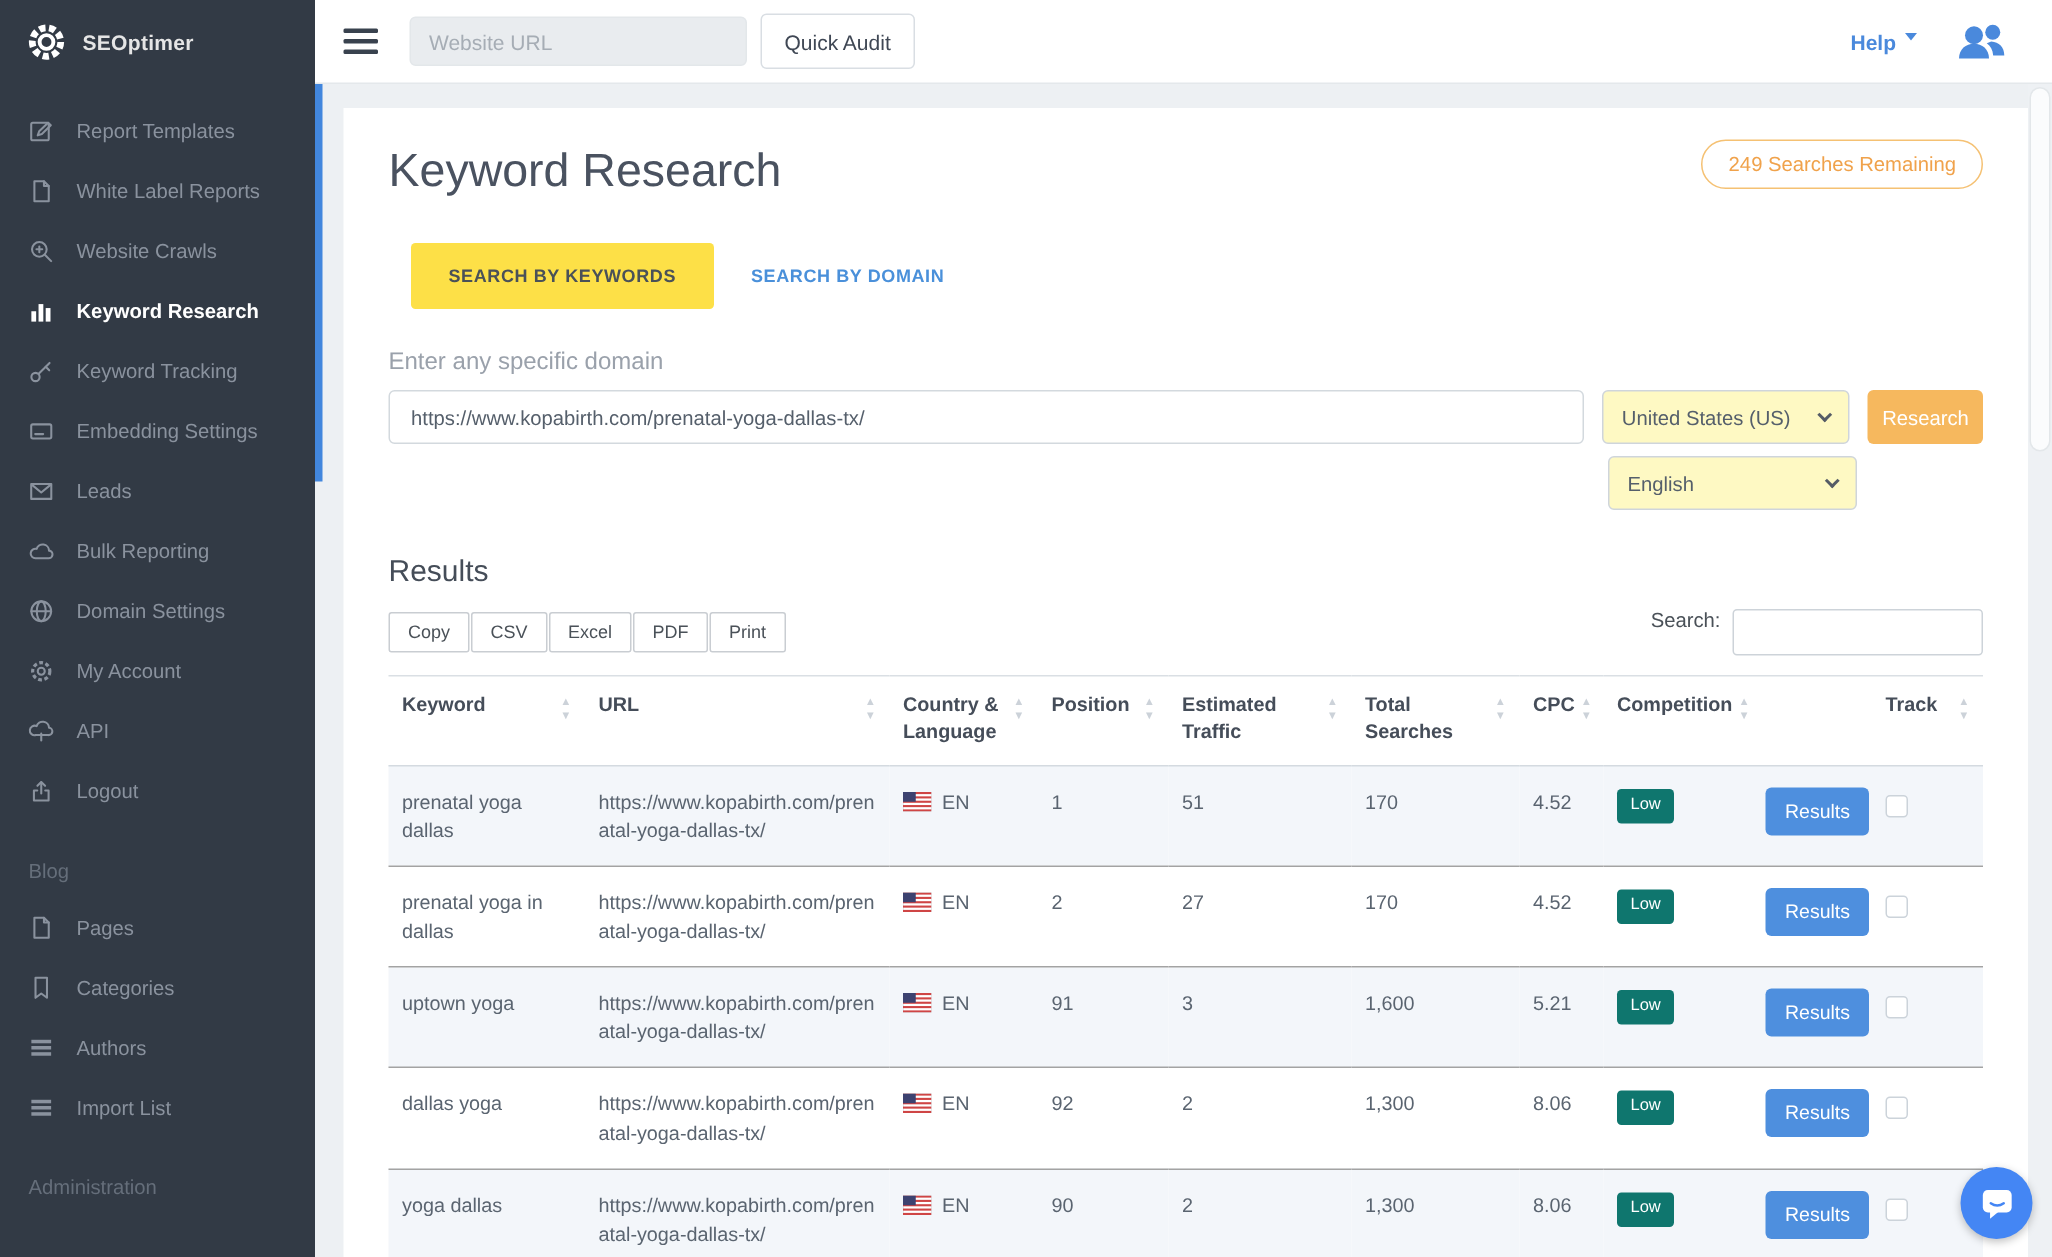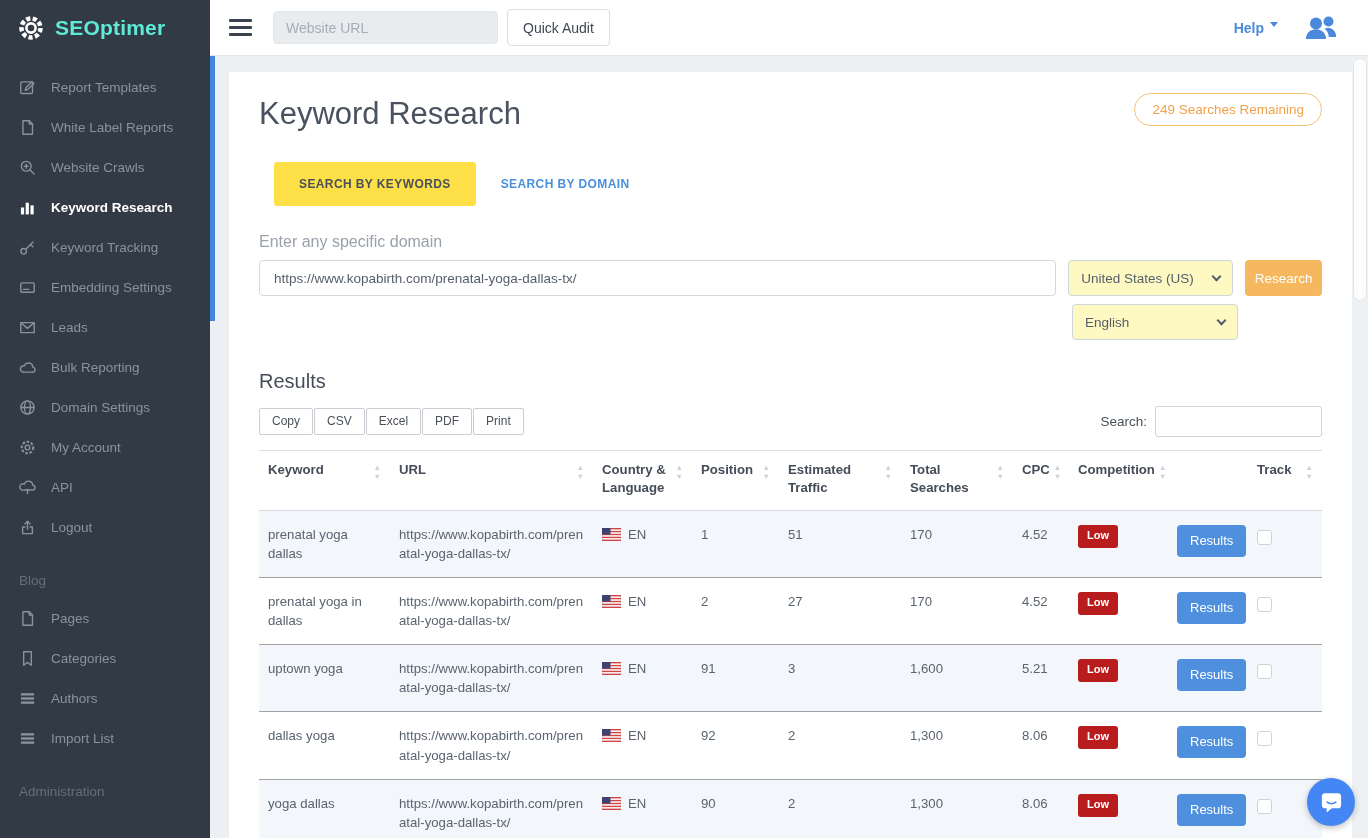--- a/index.html
+++ b/index.html
@@ -2,21 +2,21 @@
 <html><head>
 <meta charset="utf-8">
 <style>
   * { margin:0; padding:0; box-sizing:border-box; }
   html,body { width:1368px; height:838px; overflow:hidden; }
   body { position:relative; font-family:"Liberation Sans","DejaVu Sans",sans-serif; background:#edf0f3; }
 
   
   .sidebar { position:absolute; left:0; top:0; width:210px; height:838px; background:#323a45; overflow:hidden; z-index:3; }
   .logo { height:55px; display:flex; align-items:center; gap:9px; padding-left:16px; }
-  .logo-text { color:#5eead4; font-size:21px; font-weight:bold; letter-spacing:.2px; }
+  .logo-text { color:#e5e5e5; font-size:14px; font-weight:bold; letter-spacing:.2px; }
   .nav { padding-top:12px; }
   .nav-item { display:flex; align-items:center; gap:15px; padding:11.5px 19px; color:#8a929e; font-size:13.5px; cursor:pointer; }
   .nav-item.active { color:#ffffff; font-weight:bold; }
   .nav-icon { width:17px; height:17px; display:inline-flex; flex:0 0 17px; }
   .nav-icon svg { width:17px; height:17px; }
   .nav-section { padding:26px 19px 10px; color:#656e7a; font-size:13.5px; }
 
   
   .topbar { position:absolute; left:210px; top:0; width:1158px; height:56px; background:#fff; border-bottom:1px solid #e4e8eb; display:flex; align-items:center; z-index:2; }
   .hamburger { margin-left:19px; width:23px; display:flex; flex-direction:column; gap:4px; cursor:pointer; }
@@ -49,33 +49,33 @@
   .select-wrap { position:relative; width:166px; }
   .select-wrap select { width:100%; height:36px; appearance:none; -webkit-appearance:none; border:1px solid #cfd5db; border-radius:4px; background:#fef9c3; padding:0 30px 0 12px; font-size:13.5px; color:#555f6b; font-family:inherit; cursor:pointer; }
   .chev { position:absolute; right:13px; top:13px; width:7px; height:7px; border-right:2px solid #555c66; border-bottom:2px solid #555c66; transform:rotate(45deg); pointer-events:none; }
   .research-btn { width:77px; height:36px; background:#f6b85e; border:none; border-radius:4px; color:#fff; font-size:13.5px; cursor:pointer; font-family:inherit; }
   .row2 { margin-top:8px; margin-left:813px; }
 
   .results-title { margin-top:30px; font-size:20px; font-weight:400; color:#454d58; }
   .toolbar { margin-top:13px; display:flex; align-items:center; justify-content:space-between; }
   .export-group { display:flex; gap:1px; }
   .export-btn { padding:5px 12px 6px; font-size:12px; color:#4a5158; background:#fff; border:1px solid #c9cdd2; border-radius:2px; cursor:pointer; font-family:inherit; }
-  .table-search { display:flex; align-items:center; gap:8px; font-size:13.5px; color:#4a5158; }
+  .table-search { display:flex; gap:8px; font-size:13.5px; color:#4a5158; }
   .table-search input { width:167px; height:31px; border:1px solid #cdd3d9; border-radius:3px; padding:0 8px; font-size:13px; font-family:inherit; }
 
   table { width:100%; border-collapse:collapse; margin-top:13px; border-top:1px solid #dadfe4; table-layout:fixed; }
   th { font-size:13.2px; color:#454d59; text-align:left; padding:10px 9px 13px; border-bottom:1px solid #d4dae0; vertical-align:top; cursor:pointer; }
   .th-in { display:flex; justify-content:space-between; gap:4px; line-height:1.35; }
   .sort { display:flex; flex-direction:column; font-size:7.5px; color:#ccd2d9; line-height:1.15; padding-top:3px; }
   .sort i { font-style:normal; }
   td { font-size:13.2px; color:#5a6470; padding:14px 9px; vertical-align:top; border-bottom:1px solid #a3a3a3; line-height:1.45; }
   tbody tr:nth-child(odd) { background:#f3f6fa; }
   .url-cell { word-break:break-all; }
   .flag { display:inline-block; vertical-align:-2px; margin-right:7px; }
-  .badge { display:inline-block; background:#b91c1c; color:#fff; font-size:11px; font-weight:bold; padding:3px 9px 4px; border-radius:3px; }
+  .badge { display:inline-block; background:#0f766e; color:#fff; font-size:11px; font-weight:normal; padding:3px 9px 4px; border-radius:3px; }
   .btn-results { background:#4e8fde; color:#fff; border:none; border-radius:4px; padding:8px 13px 9px; font-size:13px; cursor:pointer; font-family:inherit; }
   .track-cb { appearance:none; -webkit-appearance:none; width:15px; height:15px; border:1px solid #ccd3da; border-radius:3px; background:#fff; cursor:pointer; margin-top:5px; }
 
   .chat-bubble { position:absolute; right:13px; bottom:12px; width:48px; height:48px; border-radius:50%; background:#4486f4; display:flex; align-items:center; justify-content:center; cursor:pointer; box-shadow:0 2px 6px rgba(0,0,0,.25); z-index:5; }
 </style>
 </head>
 <body>
 
 <div class="sidebar">
   <div class="logo">

